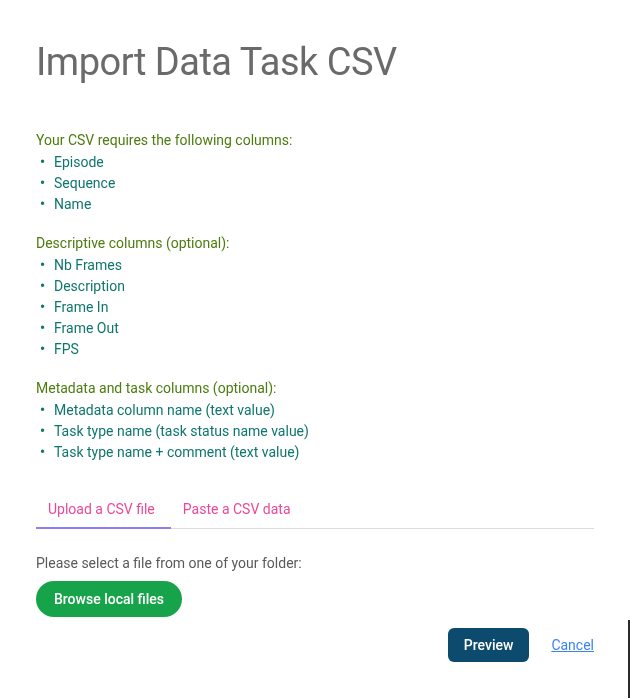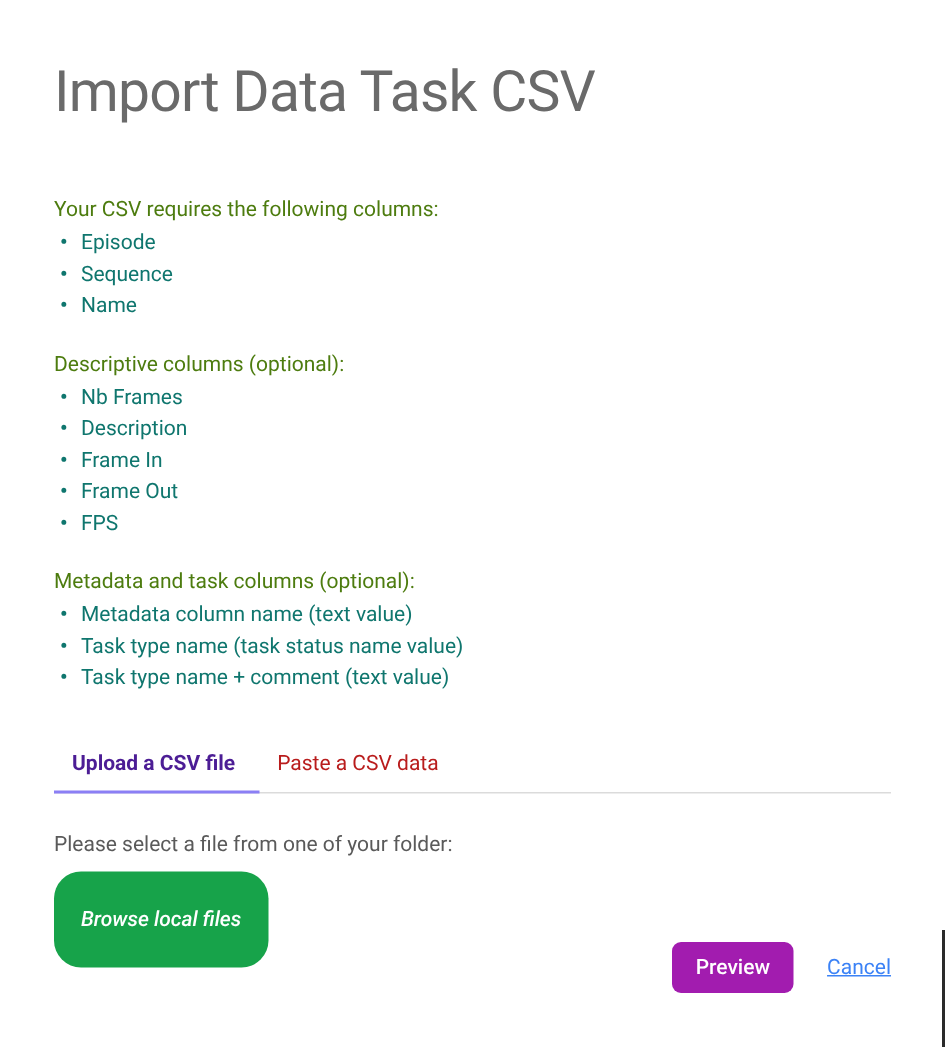--- a/index.html
+++ b/index.html
@@ -50,27 +50,27 @@
     .tabs {
       display: flex;
       border-bottom: 1px solid #dbdbdb;
       margin-top: 28px;
       margin-bottom: 26px;
     }
     .tab {
       padding: 10px 16px 10px 12px;
       font-size: 14px;
       cursor: pointer;
-      color: #b91c1c;
+      color: #ec4899;
       border-bottom: 2px solid transparent;
       margin-bottom: -1px;
     }
     .tab.active {
-      color: #4c1d95;
-      font-weight: 700;
+      color: #ec4899;
+      font-weight: 400;
       border-bottom: 2px solid #8b7ff5;
     }
     .file-prompt {
       font-size: 14px;
       color: #5a5a5a;
       margin-bottom: 10px;
     }
     .btn {
       display: inline-block;
       border: none;
@@ -79,37 +79,36 @@
       font-family: inherit;
     }
     .btn-green {
       background: #1db954;
       background: #1eb053;
       background: #1fb155;
       background: #17a34a;
       background: #18a84c;
       color: #ffffff;
       border-radius: 18px;
-      padding: 24px 18px;
+      padding: 10px 18px;
       font-weight: 500;
-      font-style: italic;
     }
     .btn-green.browse {
       background: #17a34a;
     }
     .footer {
       position: absolute;
       right: 36px;
       bottom: 36px;
       display: flex;
       align-items: center;
       gap: 22px;
     }
     .btn-preview {
-      background: #a21caf;
+      background: #0c4a6e;
       color: #ffffff;
       border-radius: 6px;
       padding: 9px 16px;
       font-weight: 500;
     }
     .link-cancel {
       color: #3b82f6;
       text-decoration: underline;
       cursor: pointer;
       font-size: 14px;

